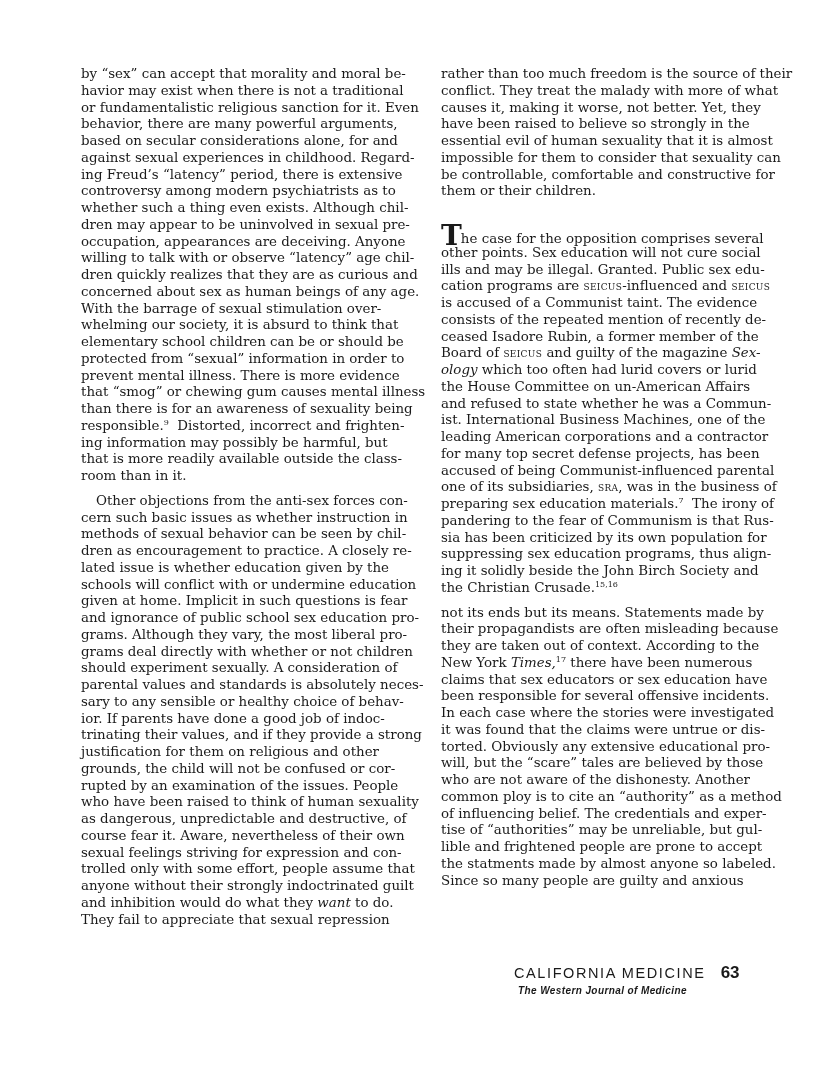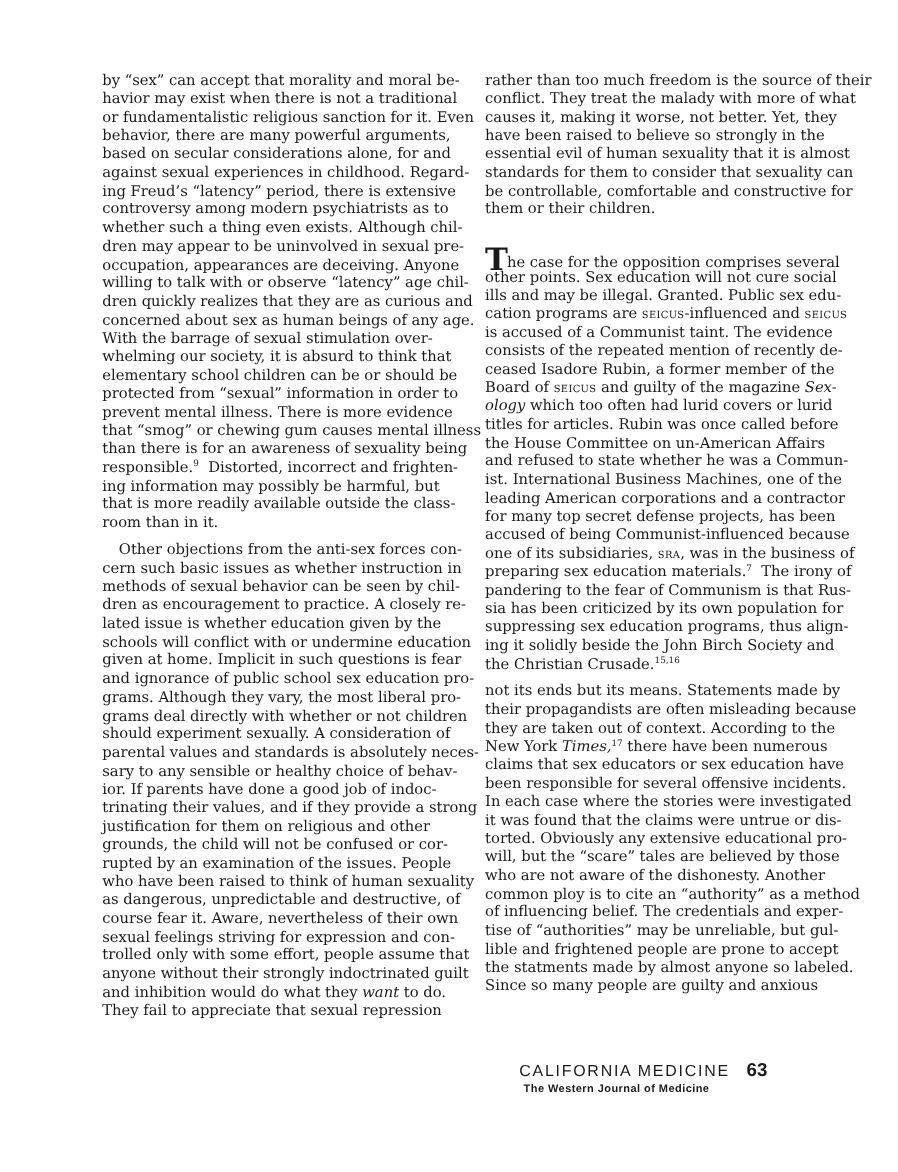--- a/index.html
+++ b/index.html
@@ -1,34 +1,34 @@
 <!DOCTYPE html>
 <html><head>
 <meta charset="utf-8">
 <style>
   html, body { margin:0; padding:0; background:#ffffff; }
   body { width:816px; height:1065px; position:relative; overflow:hidden; color:#1a1a1a;
          font-family:"DejaVu Serif", "Liberation Serif", serif; }
   .col { position:absolute; top:66px; width:298px; font-size:13.4px; line-height:16.75px;
          text-align:justify; hyphens:manual; }
-  .col-left { left:93px; }
+  .col-left { left:81px; }
   .col-right { left:441px; }
   .line { display:block; white-space:nowrap; text-align:justify; text-align-last:justify; height:16.75px; }
   .line.last { text-align-last:left; }
   .para-gap { height:8px; }
   .section-gap { height:28px; }
   .indent { padding-left:15px; }
   .dropcap { font-size:28px; line-height:16px; font-weight:bold; vertical-align:-2px; margin-right:-1px; }
   .sc { font-variant:small-caps; letter-spacing:0.3px; }
   sup { font-size:8px; line-height:0; vertical-align:5px; }
   i { font-style:italic; }
-  .footer { position:absolute; left:472px; top:963px; }
+  .footer { position:absolute; left:514px; top:963px; }
   .journal { font-family:"Liberation Sans","DejaVu Sans",sans-serif; font-size:14.5px; letter-spacing:1.6px; color:#1a1a1a; }
   .pageno { font-family:"Liberation Sans","DejaVu Sans",sans-serif; font-size:17px; font-weight:bold; margin-left:10px; color:#1a1a1a; }
-  .subtitle { font-family:"Liberation Sans","DejaVu Sans",sans-serif; font-weight:bold; font-size:10px; letter-spacing:0.4px; margin-top:2px; margin-left:4px; }
+  .subtitle { font-family:"Liberation Sans","DejaVu Sans",sans-serif; font-style:italic; font-weight:bold; font-size:10px; letter-spacing:0.4px; margin-top:2px; margin-left:4px; }
 </style>
 </head>
 <body>
 
 <div class="col col-left">
   <div>
     <span class="line">by “sex” can accept that morality and moral be-</span>
     <span class="line">havior may exist when there is not a traditional</span>
     <span class="line">or fundamentalistic religious sanction for it.  Even</span>
     <span class="line">behavior, there are many powerful arguments,</span>
@@ -85,42 +85,41 @@
   </div>
 </div>
 
 <div class="col col-right">
   <div>
     <span class="line">rather than too much freedom is the source of their</span>
     <span class="line">conflict.  They treat the malady with more of what</span>
     <span class="line">causes it, making it worse, not better.  Yet, they</span>
     <span class="line">have been raised to believe so strongly in the</span>
     <span class="line">essential evil of human sexuality that it is almost</span>
-    <span class="line">standards for them to consider that sexuality can</span>
+    <span class="line">impossible for them to consider that sexuality can</span>
     <span class="line">be controllable, comfortable and constructive for</span>
     <span class="line last">them or their children.</span>
   </div>
   <div class="section-gap"></div>
   <div>
     <span class="line"><span class="dropcap">T</span><span>he case for the opposition comprises several</span></span>
     <span class="line">other points.  Sex education will not cure social</span>
     <span class="line">ills and may be illegal.  Granted.  Public sex edu-</span>
     <span class="line"><span style="white-space:pre">cation programs are </span><span class="sc">seicus</span><span style="white-space:pre">-influenced and </span><span class="sc">seicus</span></span>
     <span class="line">is accused of a Communist taint.  The evidence</span>
     <span class="line">consists of the repeated mention of recently de-</span>
     <span class="line">ceased Isadore Rubin, a former member of the</span>
     <span class="line"><span style="white-space:pre">Board of </span><span class="sc">seicus</span><span style="white-space:pre"> and guilty of the magazine </span><i>Sex-</i></span>
     <span class="line"><i>ology</i><span style="white-space:pre"> which too often had lurid covers or lurid</span></span>
-    <span class="line">titles for articles.  Rubin was once called before</span>
     <span class="line">the House Committee on un-American Affairs</span>
     <span class="line">and refused to state whether he was a Commun-</span>
     <span class="line">ist.  International Business Machines, one of the</span>
     <span class="line">leading American corporations and a contractor</span>
     <span class="line">for many top secret defense projects, has been</span>
-    <span class="line">accused of being Communist-influenced because</span>
+    <span class="line">accused of being Communist-influenced parental</span>
     <span class="line"><span style="white-space:pre">one of its subsidiaries, </span><span class="sc">sra</span><span style="white-space:pre">, was in the business of</span></span>
     <span class="line"><span>preparing sex education materials.</span><sup>7</sup><span style="white-space:pre">  The irony of</span></span>
     <span class="line">pandering to the fear of Communism is that Rus-</span>
     <span class="line">sia has been criticized by its own population for</span>
     <span class="line">suppressing sex education programs, thus align-</span>
     <span class="line">ing it solidly beside the John Birch Society and</span>
     <span class="line last"><span>the Christian Crusade.</span><sup>15,16</sup></span>
   </div>
   <div class="para-gap"></div>
   <div>

